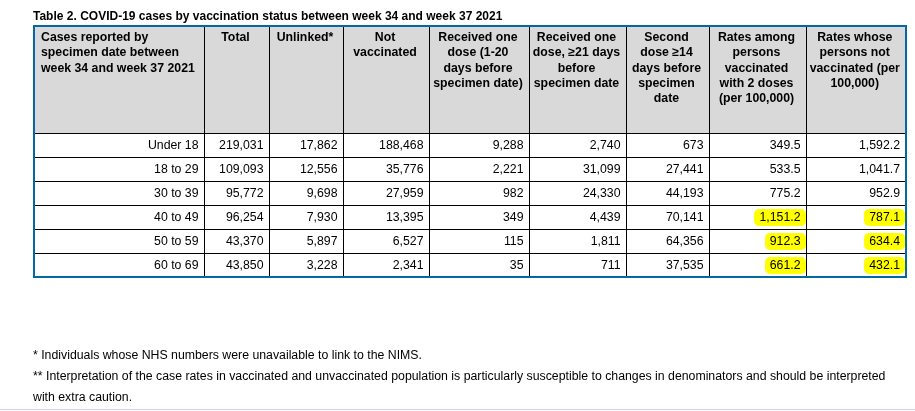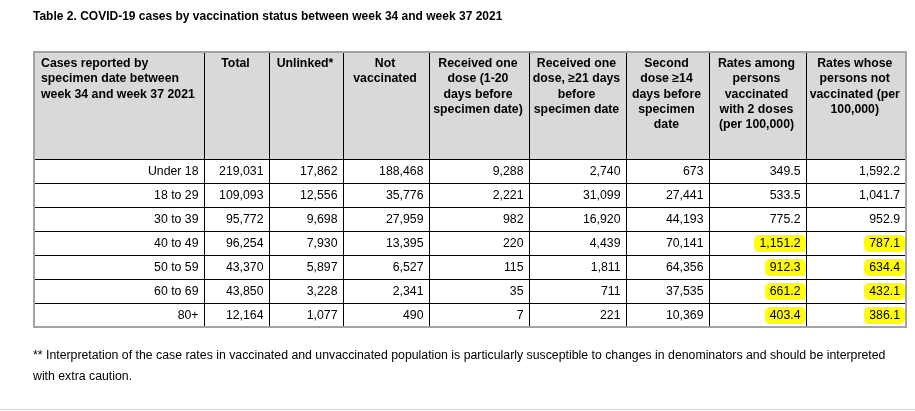--- a/index.html
+++ b/index.html
@@ -13,25 +13,25 @@
   }
   .page-title {
     position: absolute;
     left: 33px; top: 9px;
     font-size: 12px;
     font-weight: bold;
     white-space: nowrap;
   }
   table.cases {
     position: absolute;
-    left: 33px; top: 51px;
+    left: 33px; top: 25px;
     border-collapse: collapse;
     table-layout: fixed;
     width: 872px;
-    border: 2px solid #a3a3a3;
+    border: 2px solid #0369a1;
   }
   table.cases th, table.cases td {
     border: 1px solid #000;
     font-size: 12.3px;
     overflow: hidden;
   }
   table.cases thead th {
     background: var(--header-bg, #d9d9d9);
     font-weight: bold;
     vertical-align: top;
@@ -131,31 +131,31 @@
         <td><span>27,441</span></td>
         <td><span>533.5</span></td>
         <td><span>1,041.7</span></td>
       </tr>
       <tr>
         <td class="label-cell"><span>30 to 39</span></td>
         <td><span>95,772</span></td>
         <td><span>9,698</span></td>
         <td><span>27,959</span></td>
         <td><span>982</span></td>
-        <td><span>16,920</span></td>
+        <td><span>24,330</span></td>
         <td><span>44,193</span></td>
         <td><span>775.2</span></td>
         <td><span>952.9</span></td>
       </tr>
       <tr>
         <td class="label-cell"><span>40 to 49</span></td>
         <td><span>96,254</span></td>
         <td><span>7,930</span></td>
         <td><span>13,395</span></td>
-        <td><span>220</span></td>
+        <td><span>349</span></td>
         <td><span>4,439</span></td>
         <td><span>70,141</span></td>
         <td><span class="hl">1,151.2</span></td>
         <td><span class="hl">787.1</span></td>
       </tr>
       <tr>
         <td class="label-cell"><span>50 to 59</span></td>
         <td><span>43,370</span></td>
         <td><span>5,897</span></td>
         <td><span>6,527</span></td>
@@ -169,31 +169,21 @@
         <td class="label-cell"><span>60 to 69</span></td>
         <td><span>43,850</span></td>
         <td><span>3,228</span></td>
         <td><span>2,341</span></td>
         <td><span>35</span></td>
         <td><span>711</span></td>
         <td><span>37,535</span></td>
         <td><span class="hl">661.2</span></td>
         <td><span class="hl">432.1</span></td>
       </tr>
-      <tr>
-        <td class="label-cell"><span>80+</span></td>
-        <td><span>12,164</span></td>
-        <td><span>1,077</span></td>
-        <td><span>490</span></td>
-        <td><span>7</span></td>
-        <td><span>221</span></td>
-        <td><span>10,369</span></td>
-        <td><span class="hl">403.4</span></td>
-        <td><span class="hl">386.1</span></td>
-      </tr>
     </tbody>
 </table>
 
 <div class="footnotes">
+  <div>* Individuals whose NHS numbers were unavailable to link to the NIMS.</div>
   <div>** Interpretation of the case rates in vaccinated and unvaccinated population is particularly susceptible to changes in denominators and should be interpreted with extra caution.</div>
 </div>
 
 <div class="bottom-rule"></div>
 
 </body></html>

